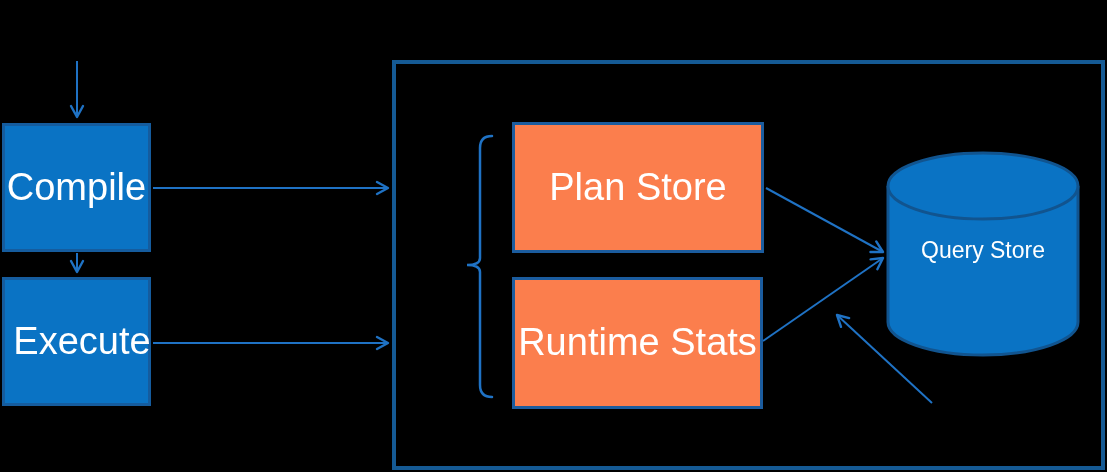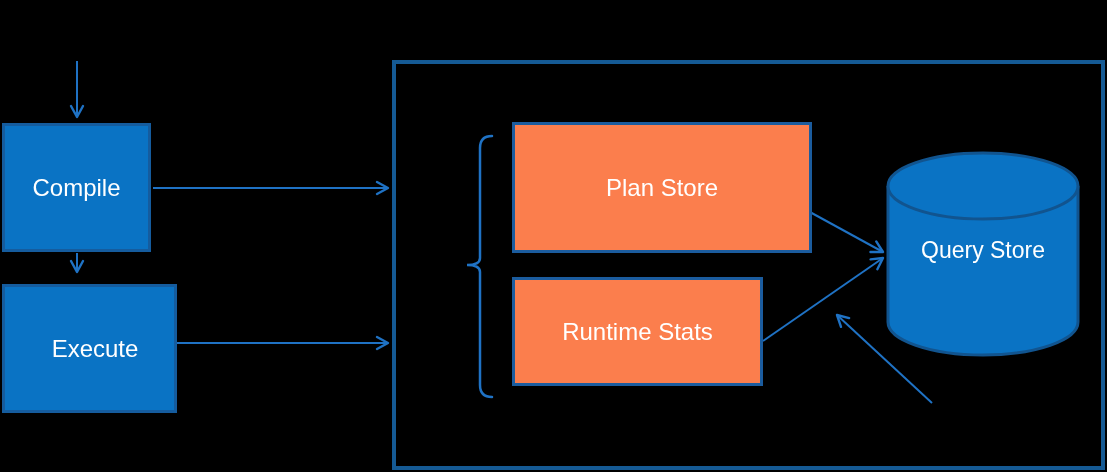--- a/index.html
+++ b/index.html
@@ -12,29 +12,29 @@
   }
   .links{position:absolute;left:0;top:0;width:1107px;height:472px;}
   .stroke{stroke:var(--arrow,#1f72c4);stroke-width:2;fill:none;}
   .brace{stroke:var(--arrow,#1f72c4);stroke-width:2.5;fill:none;stroke-linecap:round;}
   .head{stroke:var(--arrow,#1f72c4);stroke-width:1.2;fill:none;stroke-linecap:round;stroke-linejoin:round;}
   .cyl-body{fill:var(--cylinder-fill,#0a73c4);stroke:var(--cylinder-border,#11548f);stroke-width:3;}
   .cyl-top{fill:var(--cylinder-fill,#0a73c4);stroke:var(--cylinder-border,#11548f);stroke-width:3;}
   .node{
     position:absolute;box-sizing:border-box;
     display:flex;align-items:center;justify-content:center;
-    color:var(--text,#fff);font-size:24px;line-height:1.15;
+    color:var(--text,#fff);font-size:38px;line-height:1.15;
   }
   .blue-node{background:var(--blue-fill,#0a73c4);border:3px solid var(--blue-border,#155c9e);}
   .orange-node{background:var(--orange-fill,#fb7e4d);border:3px solid var(--orange-border,#1b5c9e);}
   #compile{left:2px;top:123px;width:149px;height:129px;}
-  #execute{left:2px;top:284px;width:175px;height:129px;padding-left:11px;}
+  #execute{left:2px;top:277px;width:149px;height:129px;padding-left:11px;}
   #container{left:392px;top:60px;width:713px;height:410px;border:4px solid var(--container-border,#155a94);background:transparent;}
-  #plan-store{left:512px;top:122px;width:300px;height:131px;}
-  #runtime-stats{left:512px;top:277px;width:251px;height:109px;}
+  #plan-store{left:512px;top:122px;width:252px;height:131px;}
+  #runtime-stats{left:512px;top:277px;width:251px;height:132px;}
   #cyl-label{
     position:absolute;left:893px;top:233px;width:180px;
     color:var(--text,#fff);font-size:23px;line-height:35px;text-align:center;
   }
   #cyl-label span{display:block;}
 </style>
 </head>
 <body>
 
 <div class="canvas">

